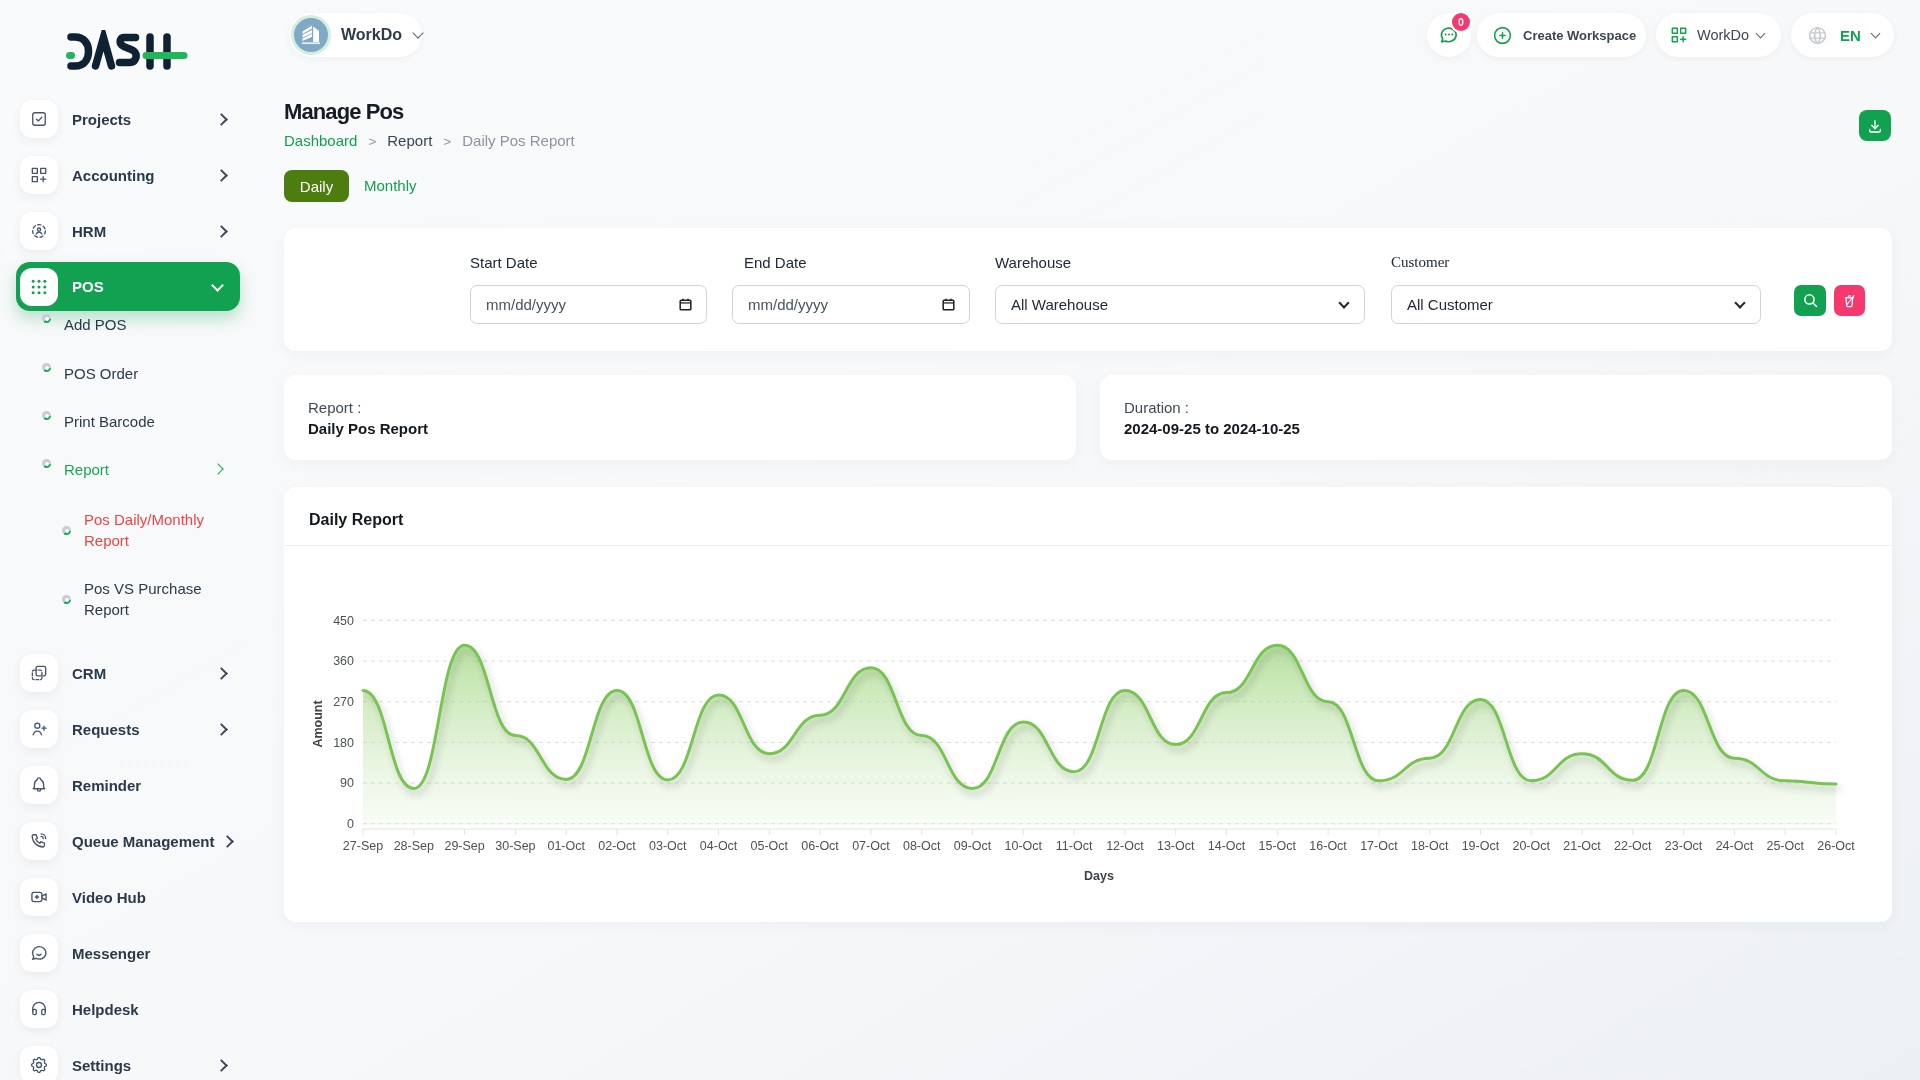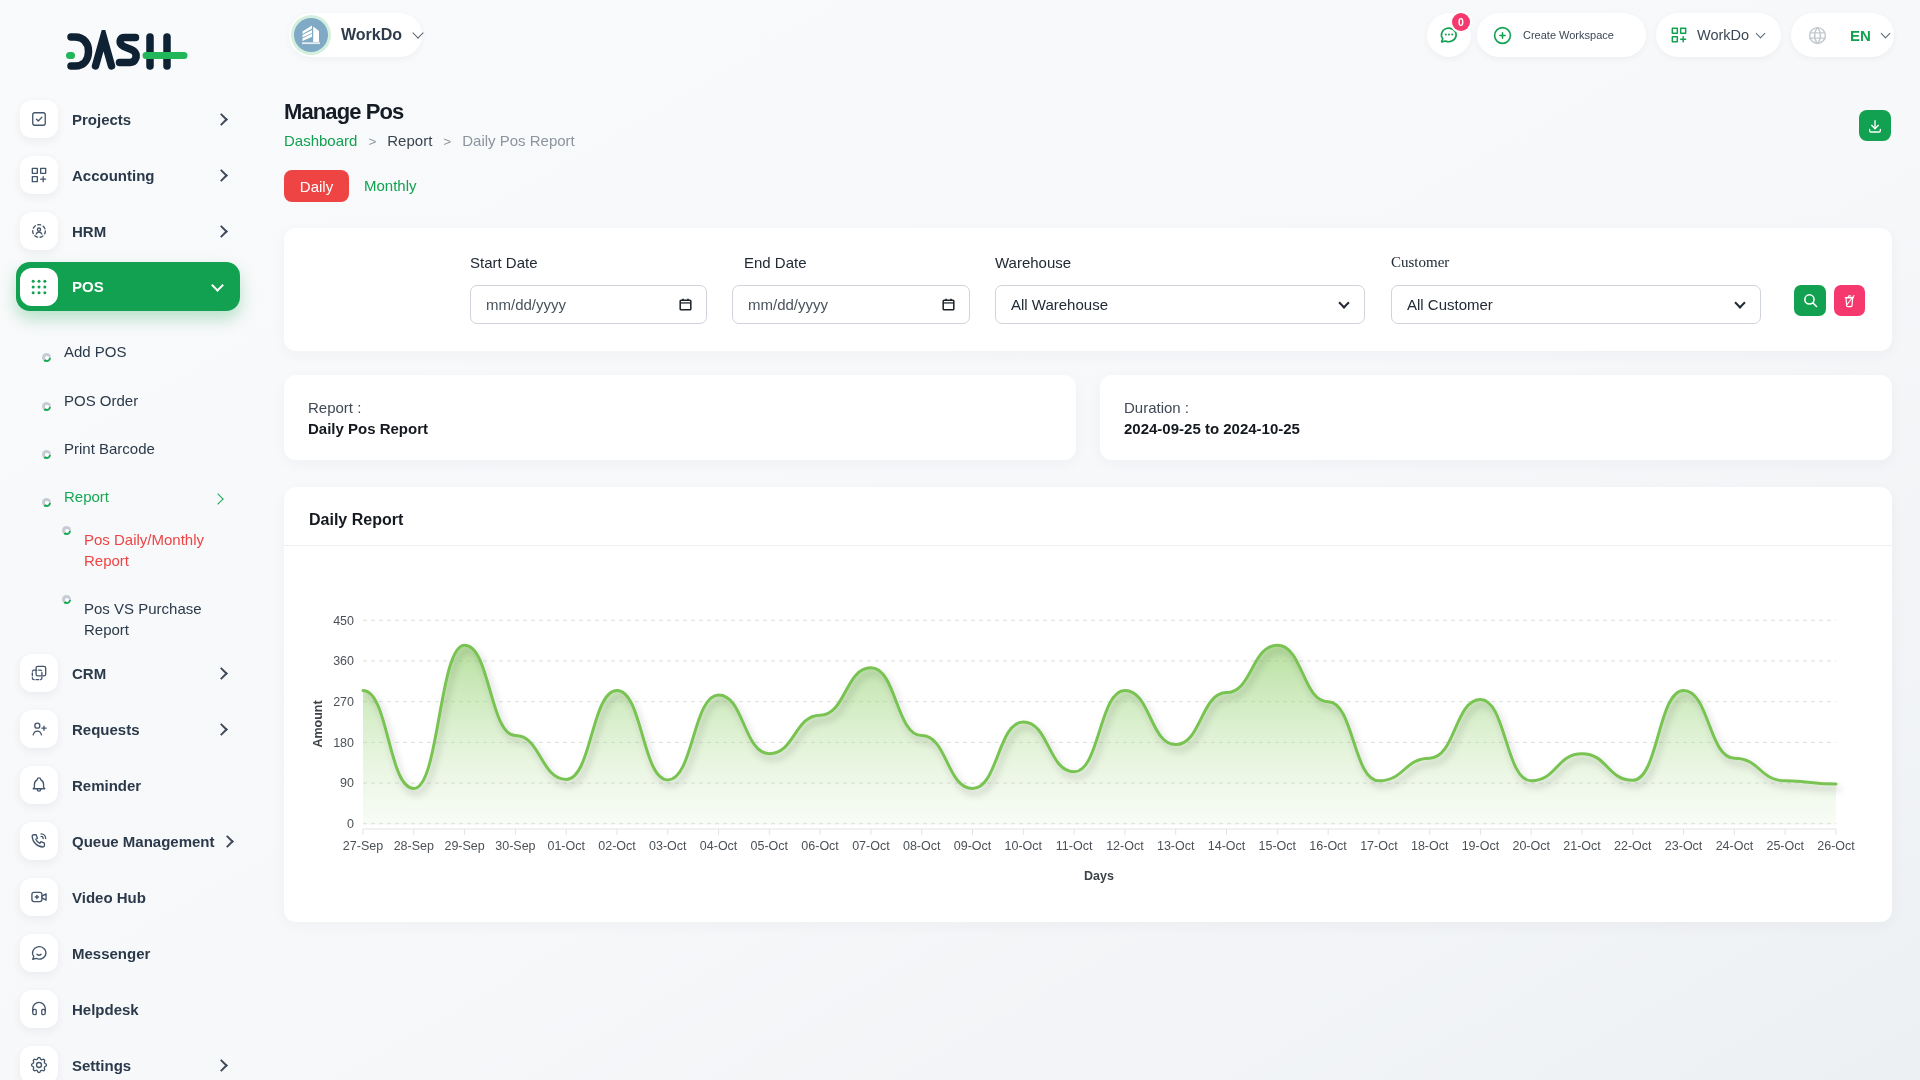--- a/index.html
+++ b/index.html
@@ -15,21 +15,21 @@
 .micon svg { stroke:#44566c; fill:none; stroke-width:1.6; stroke-linecap:round; stroke-linejoin:round; }
 .mlabel { font-size:15px; font-weight:600; color:#2b3a4a; margin-left:14px; flex:1; }
 .mchev { color:#3f4b5b; margin-right:18px; }
 .chev { width:9px; height:9px; border:solid #3f4b5b; border-width:0 2px 2px 0; display:inline-block; }
 .chev.r { transform:rotate(-45deg); }
 .chev.d { transform:rotate(45deg); border-color:#fff; }
 .pos-active { position:absolute; left:16px; top:246px; width:224px; height:49px; border-radius:14px;
   background:#12a150; box-shadow:0 8px 16px rgba(18,161,80,0.28); display:flex; align-items:center; }
 .pos-active .micon { box-shadow:none; }
 .pos-active .mlabel { color:#fff; }
-.srow { position:absolute; left:16px; width:228px; display:flex; align-items:flex-end; height:48px; }
+.srow { position:absolute; left:16px; width:228px; display:flex; align-items:flex-start; height:48px; }
 .sbullet { width:9px; height:9px; border-radius:50%; flex:0 0 9px; margin-left:26px;
   background:conic-gradient(#c6ccd6 0 28%, #17a854 28% 60%, #c6ccd6 60%); position:relative; }
 .sbullet::after { content:""; position:absolute; left:2.5px; top:2.5px; width:4px; height:4px; border-radius:50%; background:#fff; }
 .slabel { font-size:15px; font-weight:500; color:#2b3a4a; margin-left:13px; flex:1; line-height:21px; }
 
 .pill { position:absolute; background:#fff; border-radius:22px; box-shadow:0 2px 6px rgba(40,50,70,0.05);
   display:flex; align-items:center; height:44px; top:13px; }
 .pill svg, .pill span, .pill i { flex:0 0 auto; }
 
 #content { position:absolute; left:284px; top:0; width:1608px; height:1080px; }
@@ -246,21 +246,21 @@
       </svg>
     <span style="position:absolute;right:1px;top:0px;background:#f5386e;color:#fff;font-size:10.5px;font-weight:700;width:18px;height:18px;border-radius:10px;display:flex;align-items:center;justify-content:center;box-shadow:0 0 0 2px #fff;">0</span>
   </div>
 
   <div class="pill" style="left:1477px; width:169px; padding:0 15px;">
     <svg width="21" height="21" viewBox="0 0 24 24" fill="none" stroke="#12a150" stroke-width="1.8" stroke-linecap="round">
         <circle cx="12" cy="12" r="9"></circle>
         <path d="M9 12h6"></path>
         <path d="M12 9v6"></path>
       </svg>
-    <span style="font-size:11px;font-weight:400;color:#3a4754;margin-left:10px;white-space:nowrap;">Create Workspace</span>
+    <span style="font-size:13px;font-weight:700;color:#3a4754;margin-left:10px;white-space:nowrap;">Create Workspace</span>
   </div>
 
   <div class="pill" style="left:1656px; width:125px; padding:0 13px;">
     <svg width="20" height="20" viewBox="0 0 24 24" fill="none" stroke="#12a150" stroke-width="1.8" stroke-linecap="round" stroke-linejoin="round">
         <path d="M4 4h6v6h-6z"></path>
         <path d="M14 4h6v6h-6z"></path>
         <path d="M4 14h6v6h-6z"></path>
         <path d="M14 17h6"></path>
         <path d="M17 14v6"></path>
       </svg>
@@ -269,37 +269,37 @@
   </div>
 
   <div class="pill" style="left:1791px; width:103px; padding:0 16px;">
     <svg width="21" height="21" viewBox="0 0 24 24" fill="none" stroke="#c3c9cf" stroke-width="1.7" stroke-linecap="round">
         <circle cx="12" cy="12" r="9"></circle>
         <path d="M3.6 9h16.8"></path>
         <path d="M3.6 15h16.8"></path>
         <path d="M11.5 3a17 17 0 0 0 0 18"></path>
         <path d="M12.5 3a17 17 0 0 1 0 18"></path>
       </svg>
-    <span style="font-size:15px;font-weight:700;color:#12a150;margin-left:22px;">EN</span>
+    <span style="font-size:15px;font-weight:700;color:#12a150;margin-left:12px;">EN</span>
     <i class="chev" style="transform:rotate(45deg);border-width:0 1.8px 1.8px 0;border-color:#5a6573;width:7px;height:7px;margin-left:11px;margin-top:-3px;"></i>
   </div>
 </div>
 <div id="content">
   <h1 class="title">Manage Pos</h1>
   <div class="crumb"><a>Dashboard</a><span class="sep">&gt;</span><span class="cur">Report</span><span class="sep">&gt;</span><span>Daily Pos Report</span></div>
 
   <div class="btn-sq" style="left:1575px;top:110px;width:32px;height:31px;background:#12a150;">
     <svg width="16" height="16" viewBox="0 0 24 24" fill="none" stroke="#fff" stroke-width="2" stroke-linecap="round" stroke-linejoin="round">
         <path d="M4 17v2a2 2 0 0 0 2 2h12a2 2 0 0 0 2-2v-2"></path>
         <path d="M7 11l5 5l5-5"></path>
         <path d="M12 4v12"></path>
       </svg>
   </div>
 
-  <div class="btn-sq" style="left:0;top:170px;width:65px;height:32px;background:#ef4444;color:#fff;font-size:15px;">Daily</div>
+  <div class="btn-sq" style="left:0;top:170px;width:65px;height:32px;background:#4d7c0f;color:#fff;font-size:15px;">Daily</div>
   <div style="position:absolute;left:80px;top:177px;font-size:15px;color:#12a150;">Monthly</div>
 
   <div class="card" style="left:0;top:228px;width:1608px;height:123px;"></div>
   <span class="flabel" style="left:186px;">Start Date</span>
   <span class="flabel" style="left:460px;">End Date</span>
   <span class="flabel" style="left:711px;">Warehouse</span>
   <span class="flabel" style="left:1107px;font-family:Liberation Serif, serif;">Customer</span>
   <div class="finput" style="left:186px;width:237px;">mm/dd/yyyy
     <svg style="position:absolute;right:13px" width="15" height="15" viewBox="0 0 24 24" fill="none" stroke="#1a2027" stroke-width="2.4">
         <rect x="3.5" y="5" width="17" height="15.5" rx="1.5"></rect>

